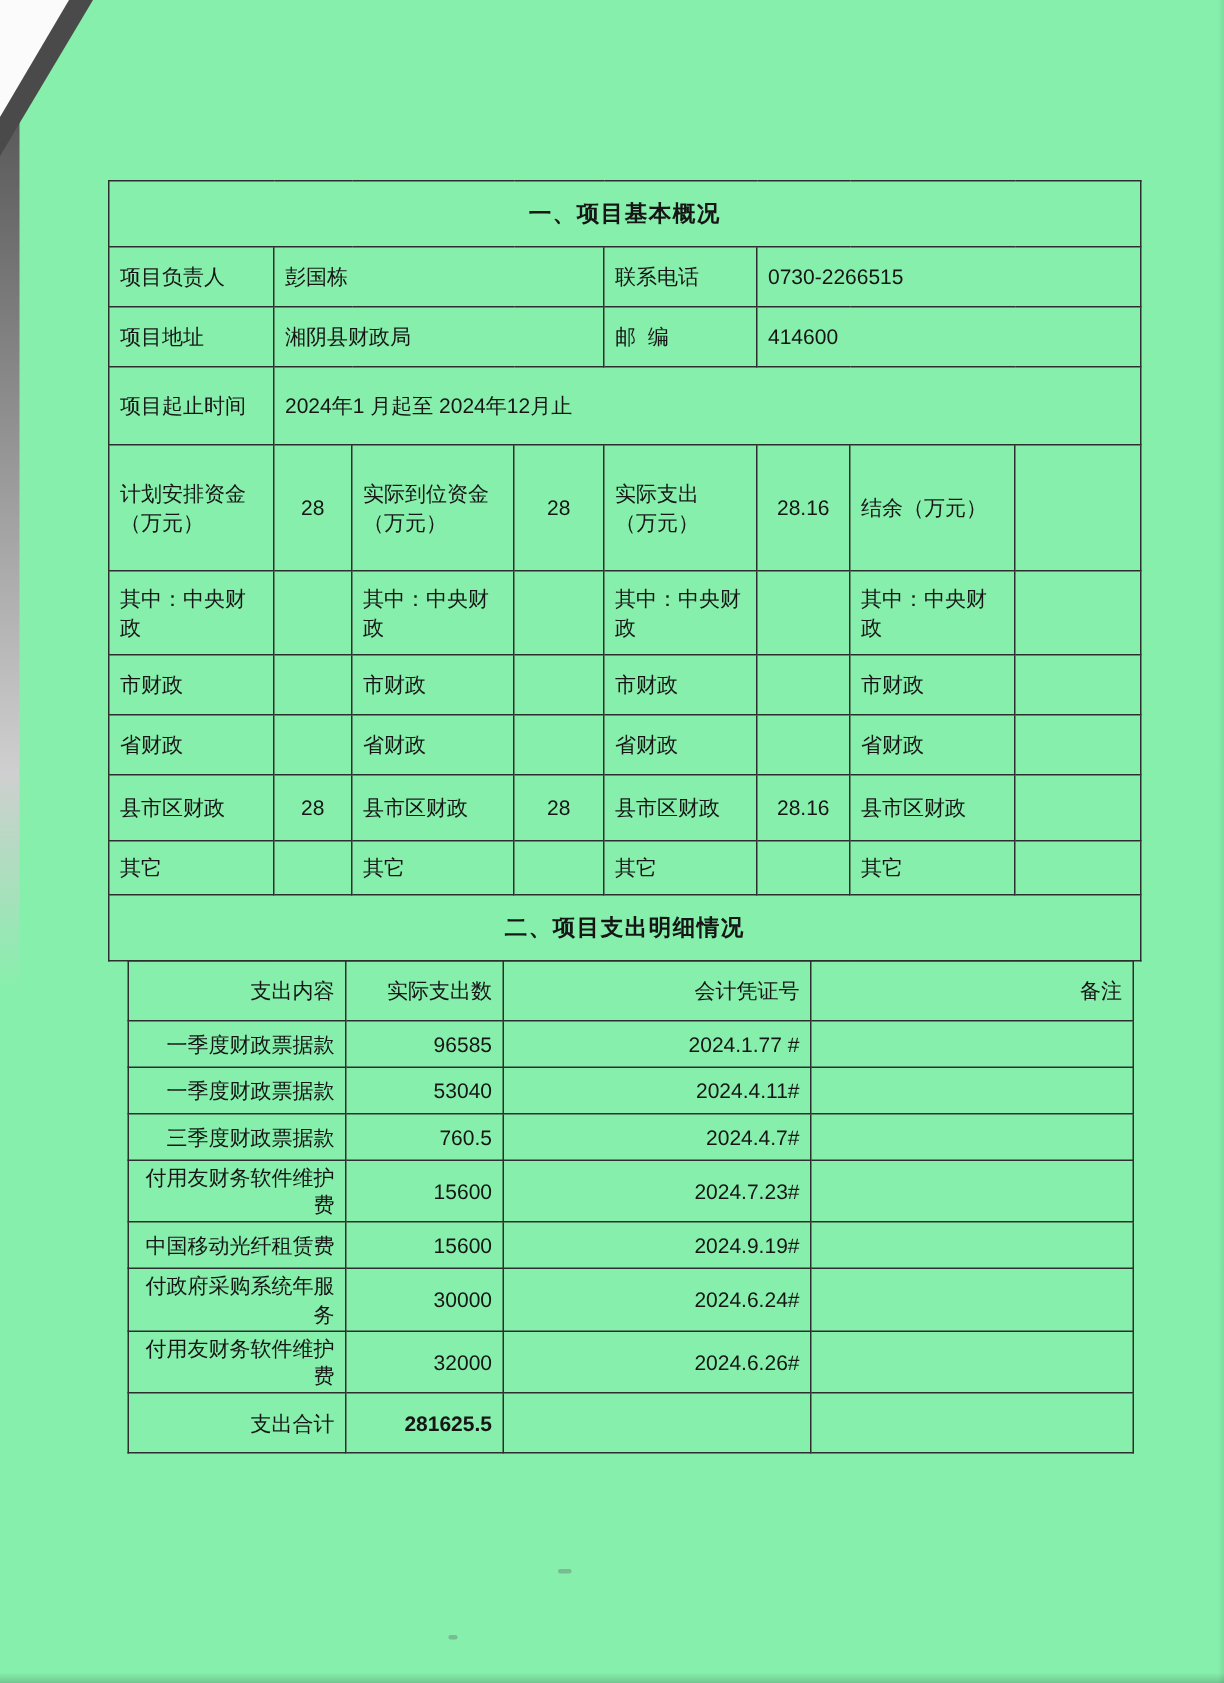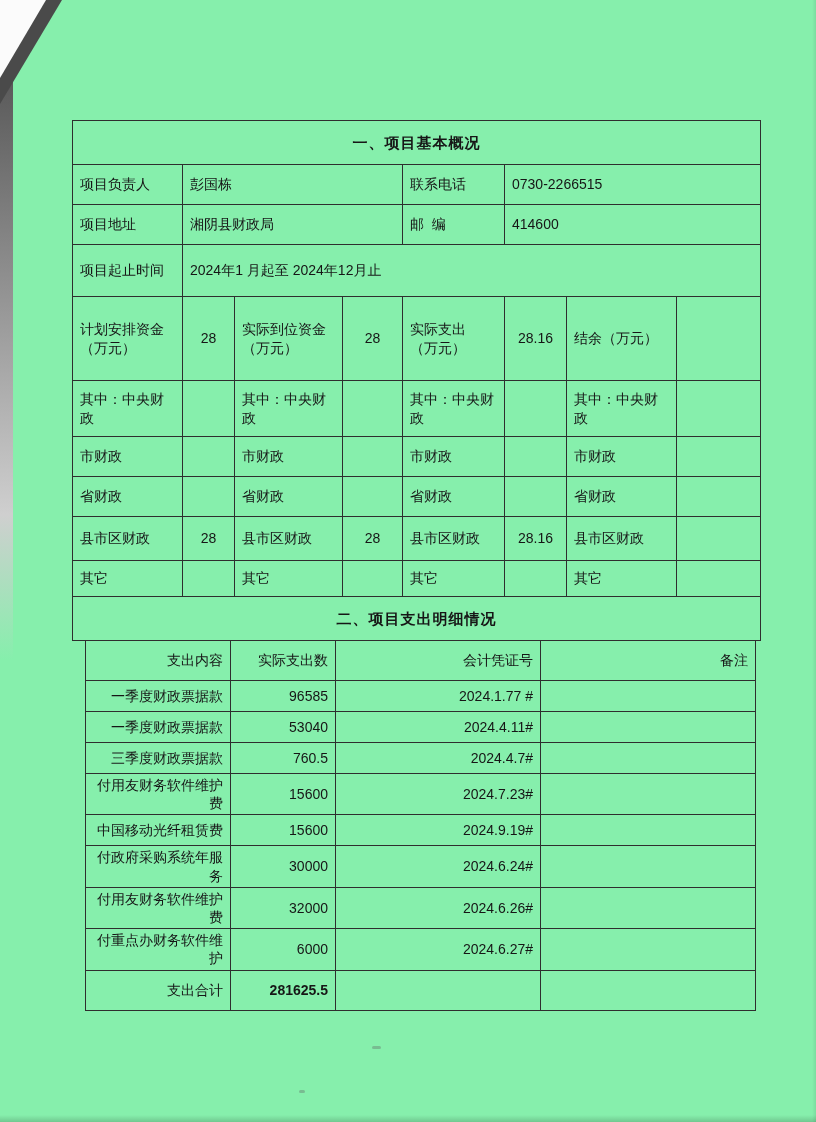--- a/index.html
+++ b/index.html
@@ -213,26 +213,20 @@
       <td>30000</td>
       <td>2024.6.24#</td>
       <td></td>
     </tr>
     <tr style="height:31px">
       <td>付用友财务软件维护费</td>
       <td>32000</td>
       <td>2024.6.26#</td>
       <td></td>
     </tr>
-    <tr style="height:31px">
-      <td>付重点办财务软件维护</td>
-      <td>6000</td>
-      <td>2024.6.27#</td>
-      <td></td>
-    </tr>
 
     <tr style="height:40px">
       <td>支出合计</td>
       <td class="bold">281625.5</td>
       <td></td>
       <td></td>
     </tr>
   </tbody>
     </table>
 

